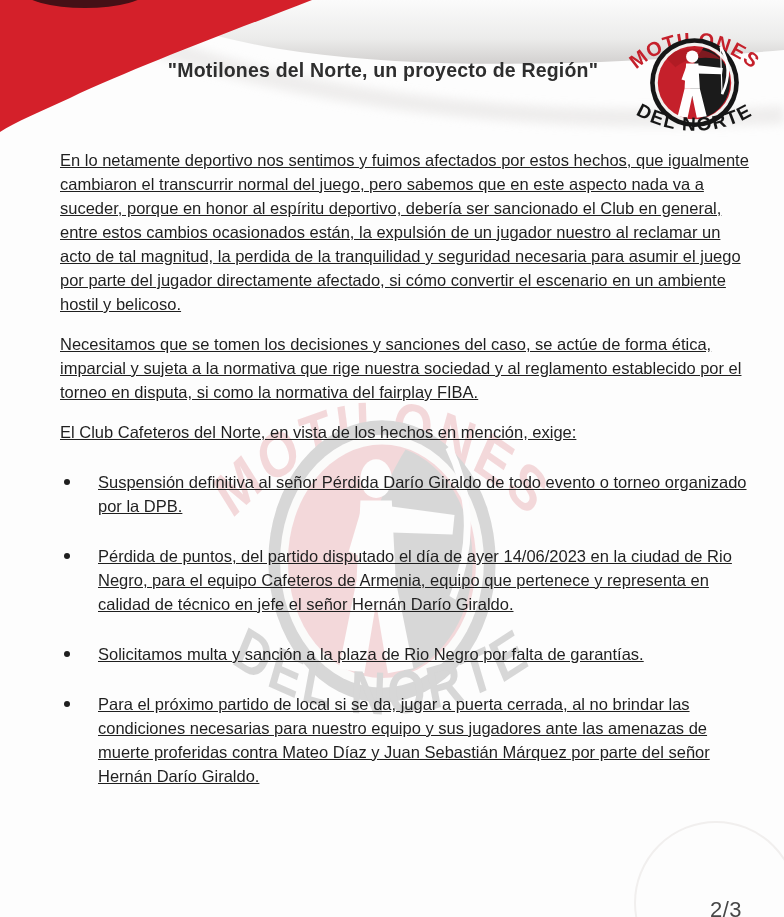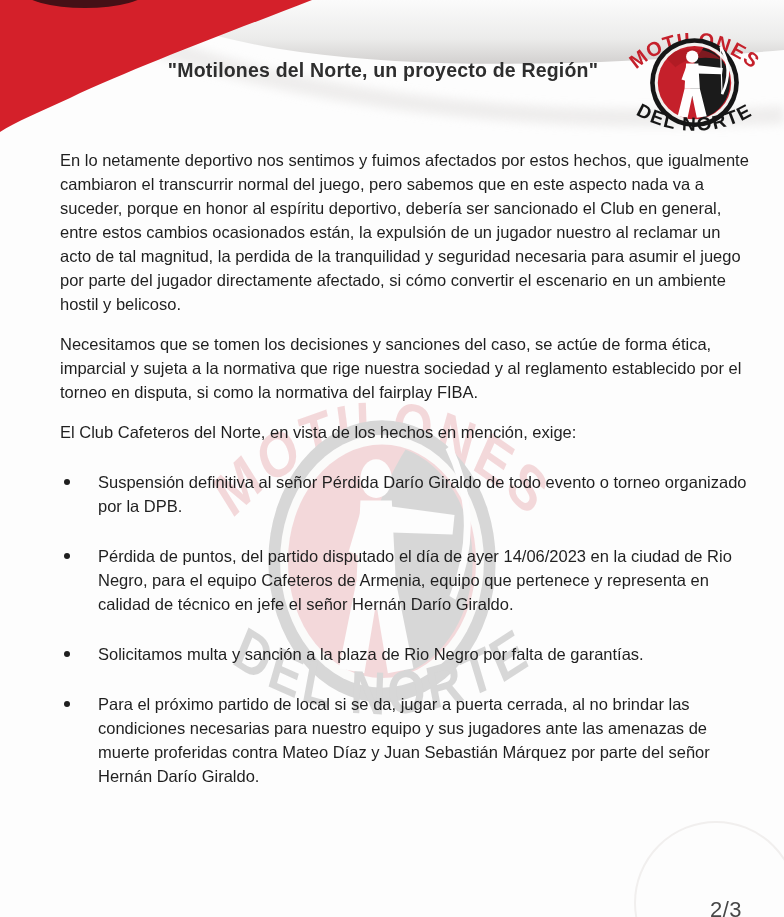--- a/index.html
+++ b/index.html
@@ -34,21 +34,21 @@
     position: absolute; left: 186px; top: 306px;
     width: 392px; height: 462px;
     opacity: 0.16; z-index: 0; pointer-events: none;
   }
 
   
   .content {
     position: relative; z-index: 1;
     margin-top: 140px;
     padding: 8px 29px 0 60px;
-    font-size: 16.5px; line-height: 24px; color: #1f1f1f;
+    font-size: 16.5px; line-height: 24px; color: #1f1f1f; text-decoration: underline;
   }
   .content p { margin: 0 0 16px 0; }
   .content p.exige { margin-bottom: 0; }
   ul.demands {
     list-style: none; margin: 26px 0 0 0; padding: 0 0 0 2px;
   }
   ul.demands li {
     position: relative; padding-left: 36px; margin-bottom: 26px;
   }
   ul.demands li .bullet-dot {

